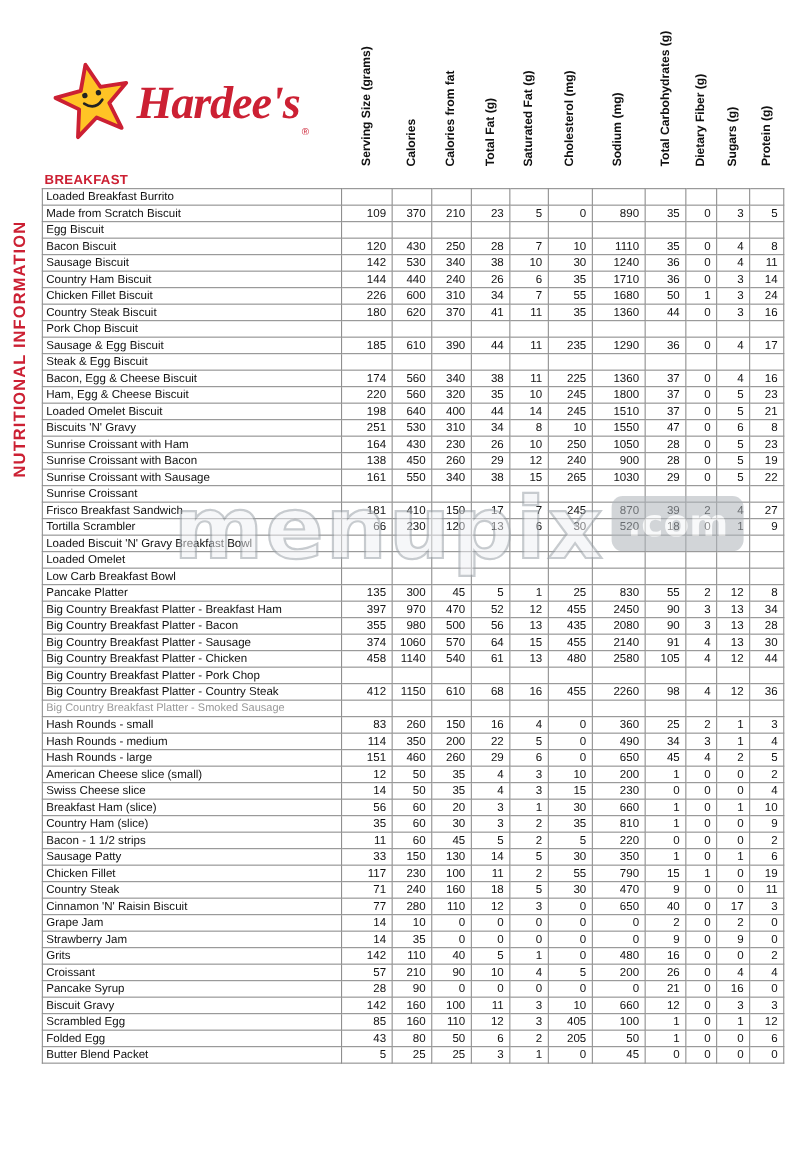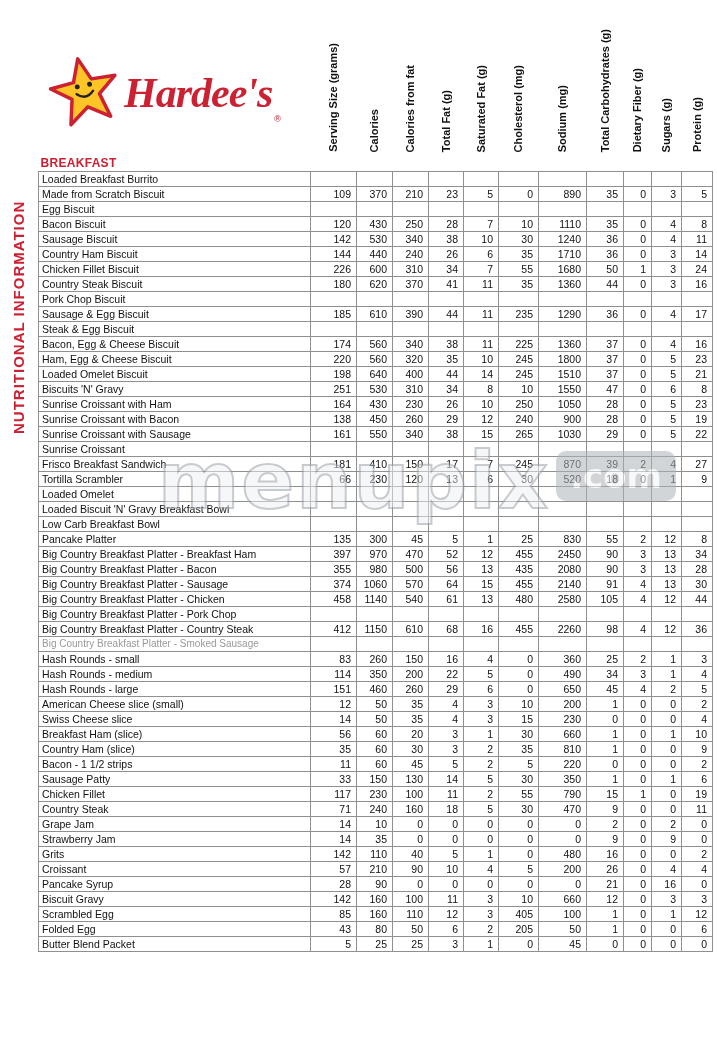--- a/index.html
+++ b/index.html
@@ -411,35 +411,35 @@
           <td class="num">13</td>
           <td class="num">6</td>
           <td class="num">30</td>
           <td class="num">520</td>
           <td class="num">18</td>
           <td class="num">0</td>
           <td class="num">1</td>
           <td class="num">9</td>
         </tr>
         <tr>
+          <td class="item">Loaded Biscuit 'N' Gravy Breakfast Bowl</td>
+          <td class="num"></td>
+          <td class="num"></td>
+          <td class="num"></td>
+          <td class="num"></td>
+          <td class="num"></td>
+          <td class="num"></td>
+          <td class="num"></td>
+          <td class="num"></td>
+          <td class="num"></td>
+          <td class="num"></td>
+          <td class="num"></td>
+        </tr>
+        <tr>
           <td class="item">Loaded Omelet</td>
-          <td class="num"></td>
-          <td class="num"></td>
-          <td class="num"></td>
-          <td class="num"></td>
-          <td class="num"></td>
-          <td class="num"></td>
-          <td class="num"></td>
-          <td class="num"></td>
-          <td class="num"></td>
-          <td class="num"></td>
-          <td class="num"></td>
-        </tr>
-        <tr>
-          <td class="item">Loaded Biscuit 'N' Gravy Breakfast Bowl</td>
           <td class="num"></td>
           <td class="num"></td>
           <td class="num"></td>
           <td class="num"></td>
           <td class="num"></td>
           <td class="num"></td>
           <td class="num"></td>
           <td class="num"></td>
           <td class="num"></td>
           <td class="num"></td>
@@ -719,20 +719,34 @@
           <td class="num">18</td>
           <td class="num">5</td>
           <td class="num">30</td>
           <td class="num">470</td>
           <td class="num">9</td>
           <td class="num">0</td>
           <td class="num">0</td>
           <td class="num">11</td>
         </tr>
         <tr>
+          <td class="item">Cinnamon 'N' Raisin Biscuit</td>
+          <td class="num">77</td>
+          <td class="num">280</td>
+          <td class="num">110</td>
+          <td class="num">12</td>
+          <td class="num">3</td>
+          <td class="num">0</td>
+          <td class="num">650</td>
+          <td class="num">40</td>
+          <td class="num">0</td>
+          <td class="num">17</td>
+          <td class="num">3</td>
+        </tr>
+        <tr>
           <td class="item">Grape Jam</td>
           <td class="num">14</td>
           <td class="num">10</td>
           <td class="num">0</td>
           <td class="num">0</td>
           <td class="num">0</td>
           <td class="num">0</td>
           <td class="num">0</td>
           <td class="num">2</td>
           <td class="num">0</td>

